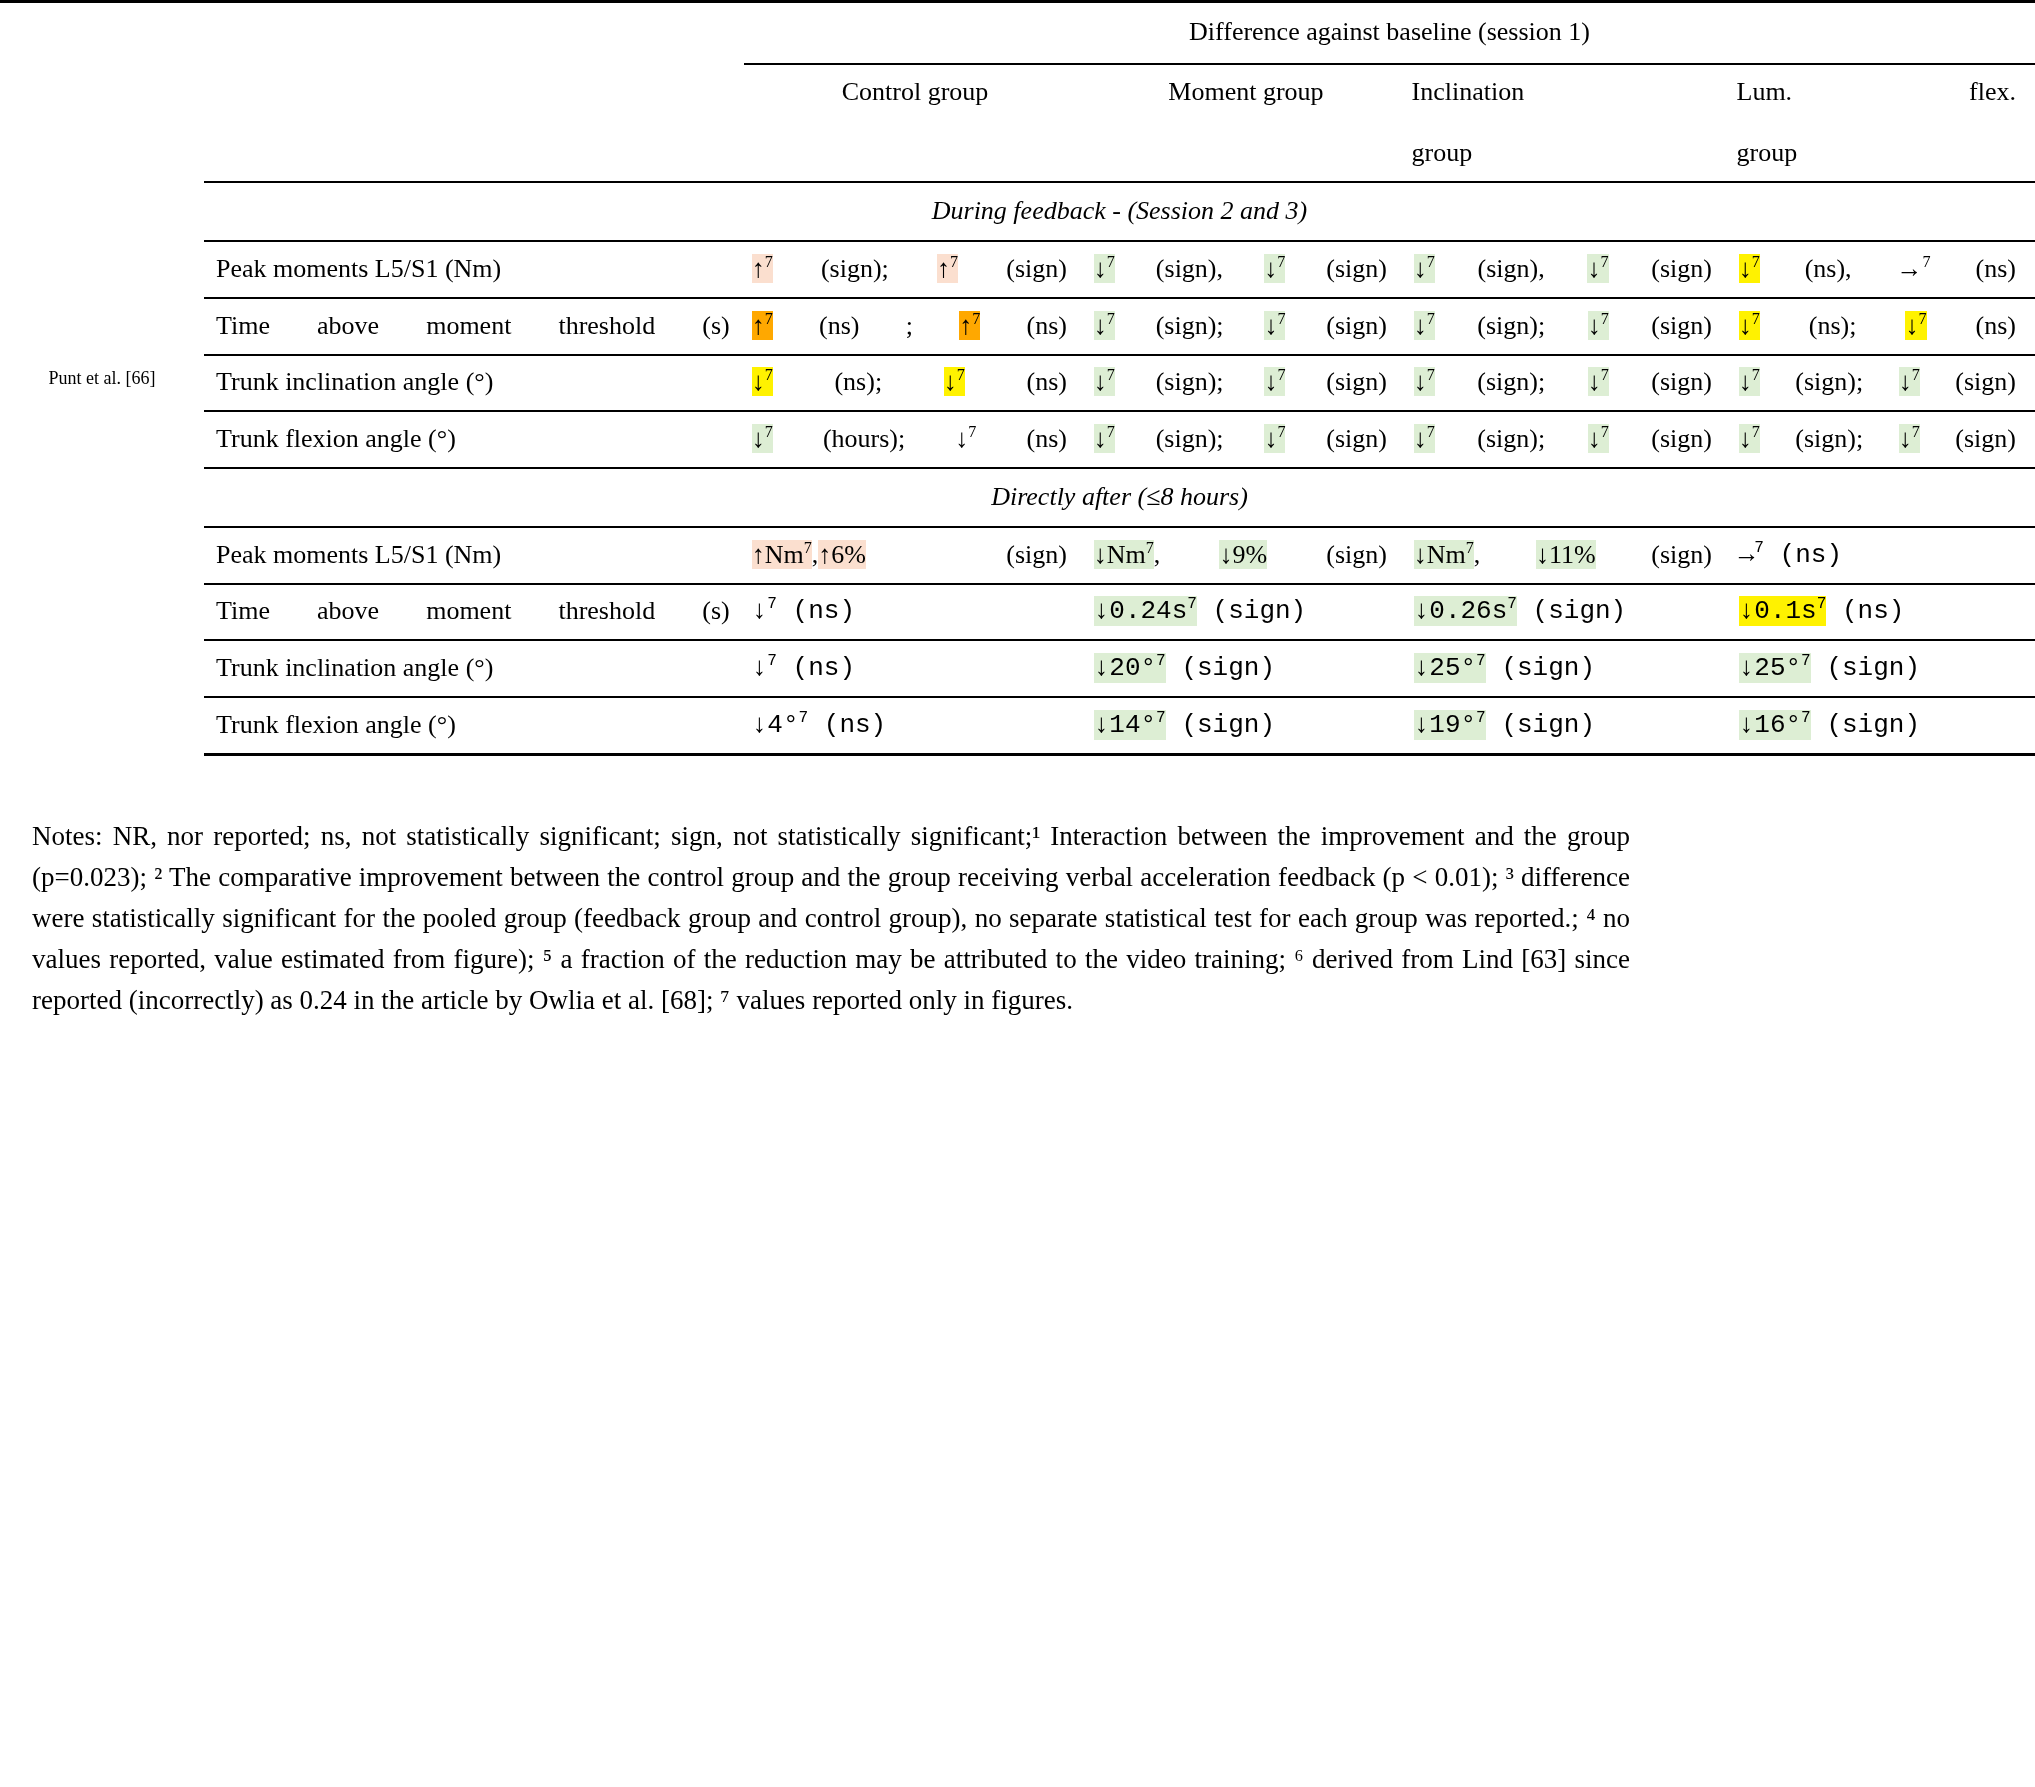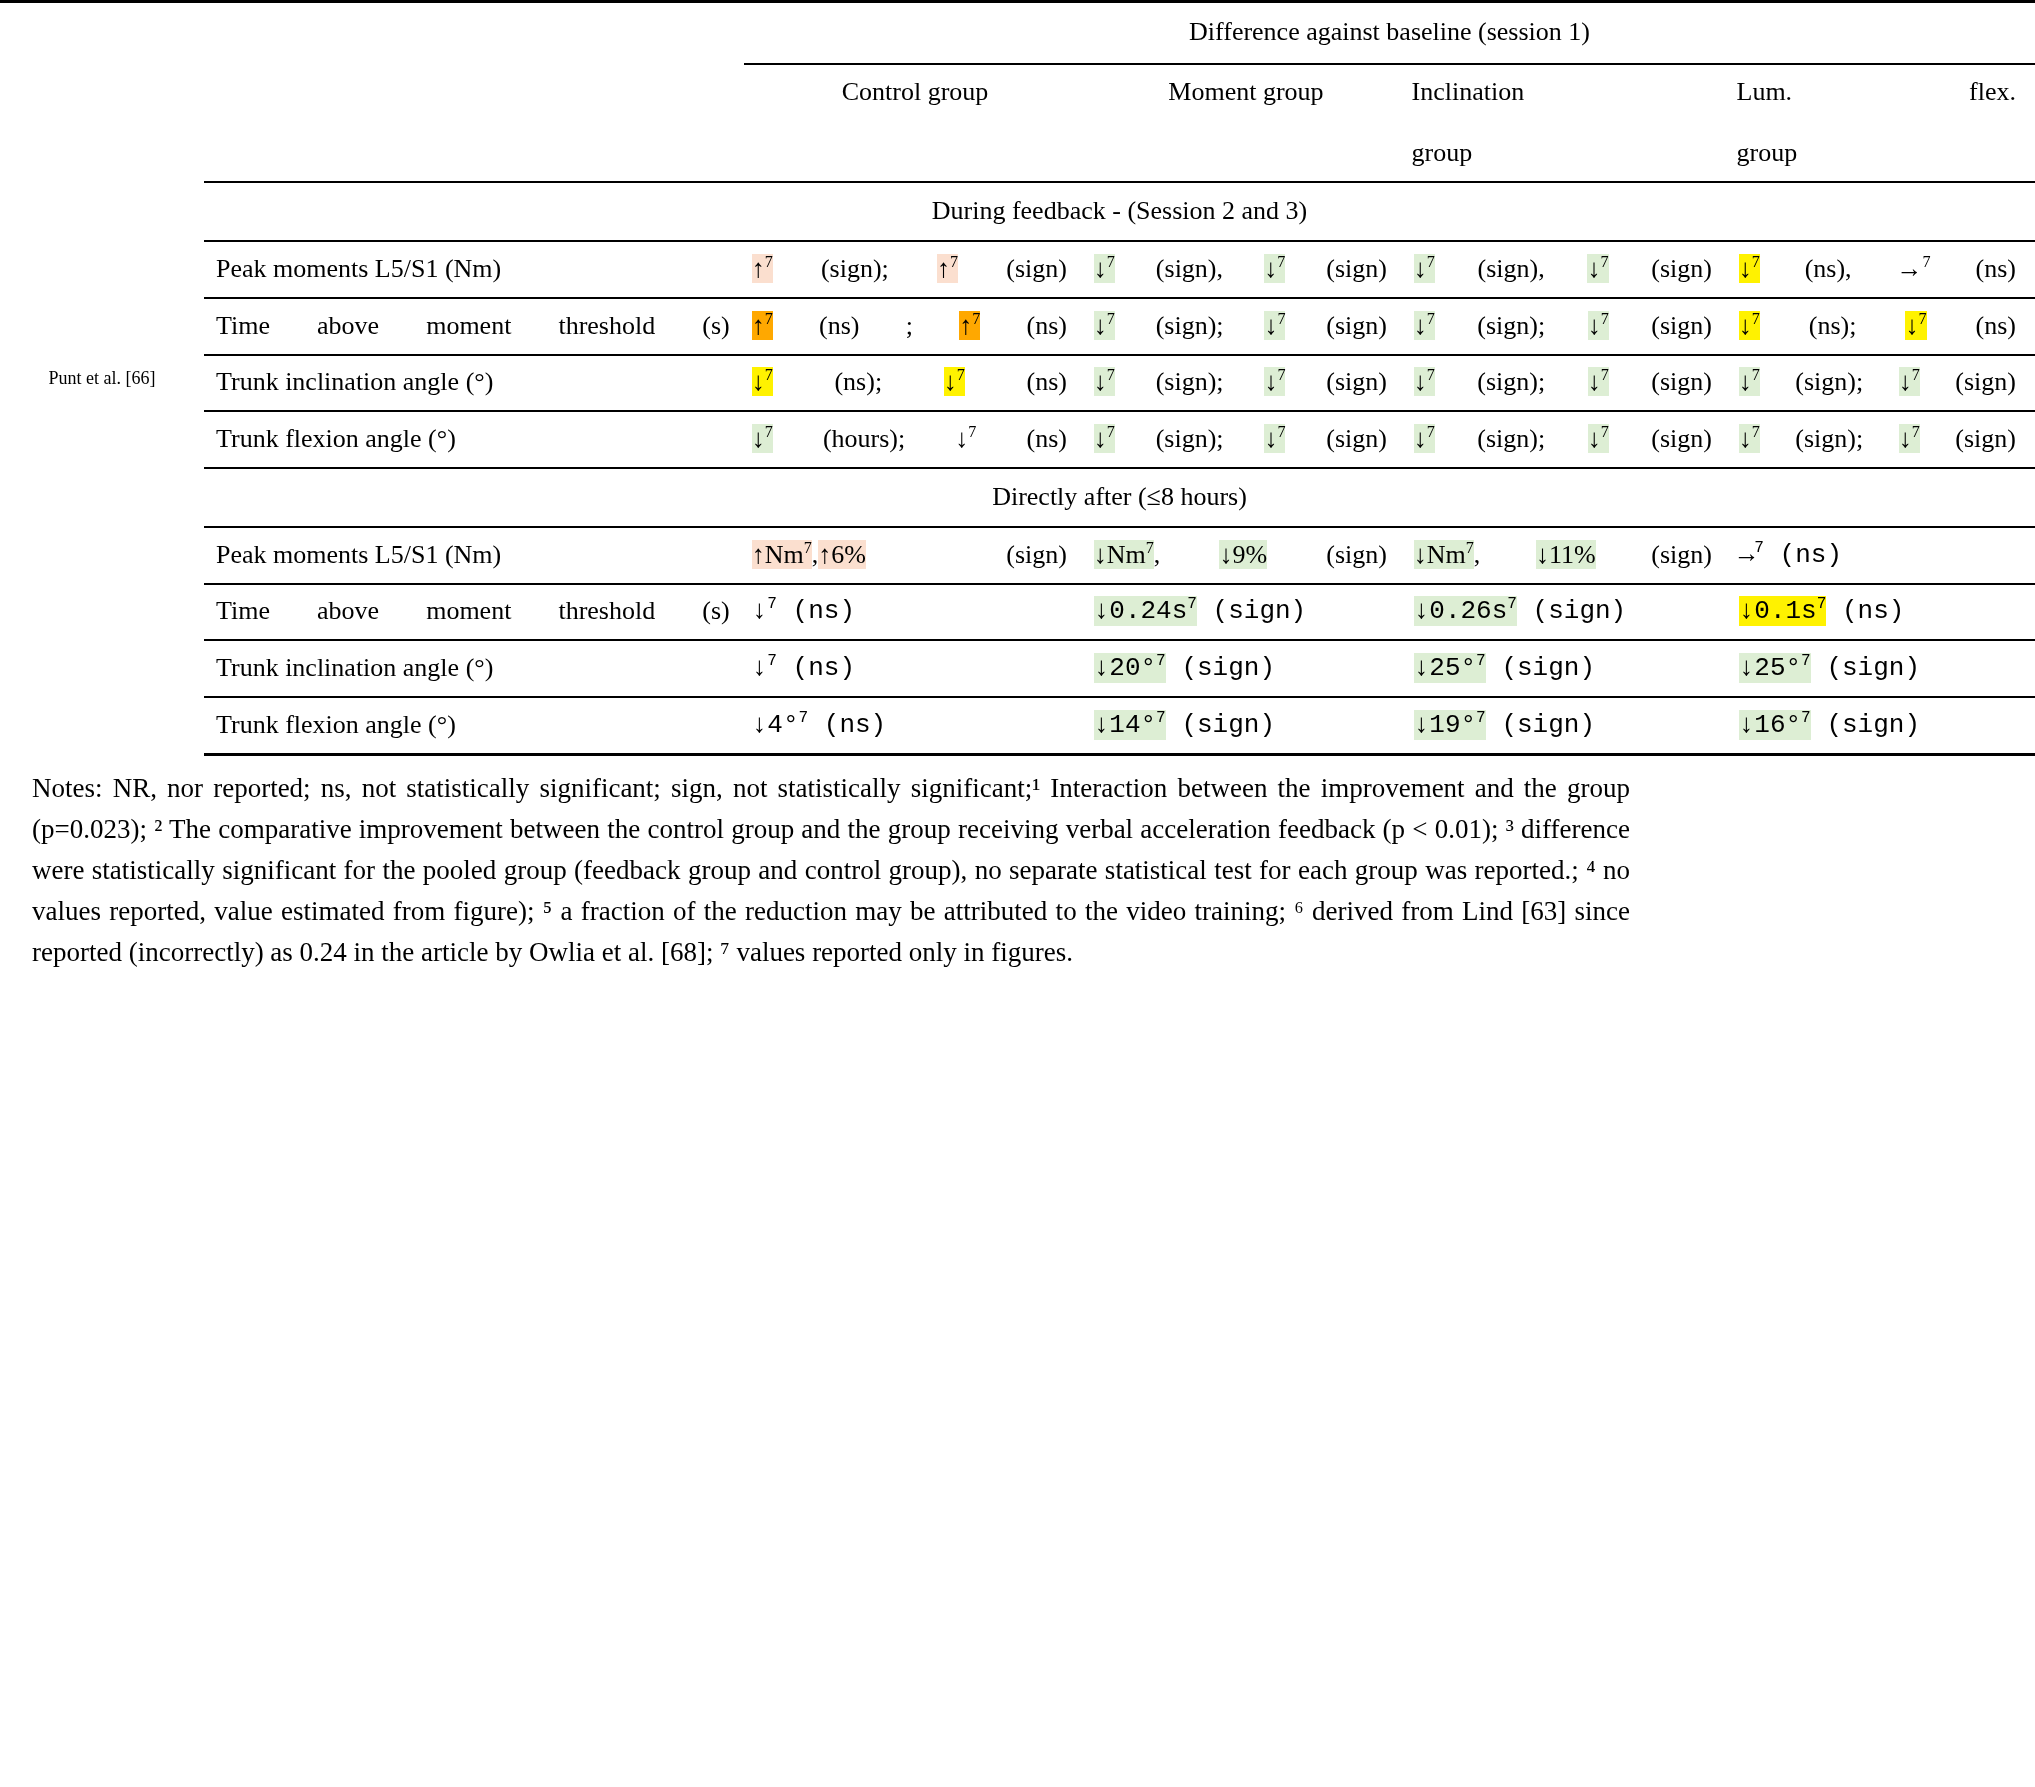--- a/index.html
+++ b/index.html
@@ -72,20 +72,21 @@
     text-align-last: left;
   }
 
   th.span-head {
     text-align: center;
     padding: 10px 5.5px 12px 5.5px;
   }
   td.section-head {
     text-align: center;
     padding: 8.8px 5.5px 10px 5.5px;
+    font-style: italic;
   }
 
   td.cell {
     text-align: justify;
     text-align-last: justify;
     padding-left: 7.7px;
     padding-right: 19px;
   }
   td.cell.left {
     text-align: left;
@@ -101,20 +102,21 @@
   sup { font-size: 0.62em; line-height: 0; vertical-align: super; }
 
   
   .notes {
     font-size: 27px;
     line-height: 1.52;
     text-align: justify;
     padding: 12px 29px 0 32px;
     box-sizing: border-box;
     width: 1659px;
+    margin-top: 48px;
   }
 </style>
 </head>
 <body>
 
 <div class="page">
 
   <table class="main">
     <colgroup>
       <col class="c-study">

